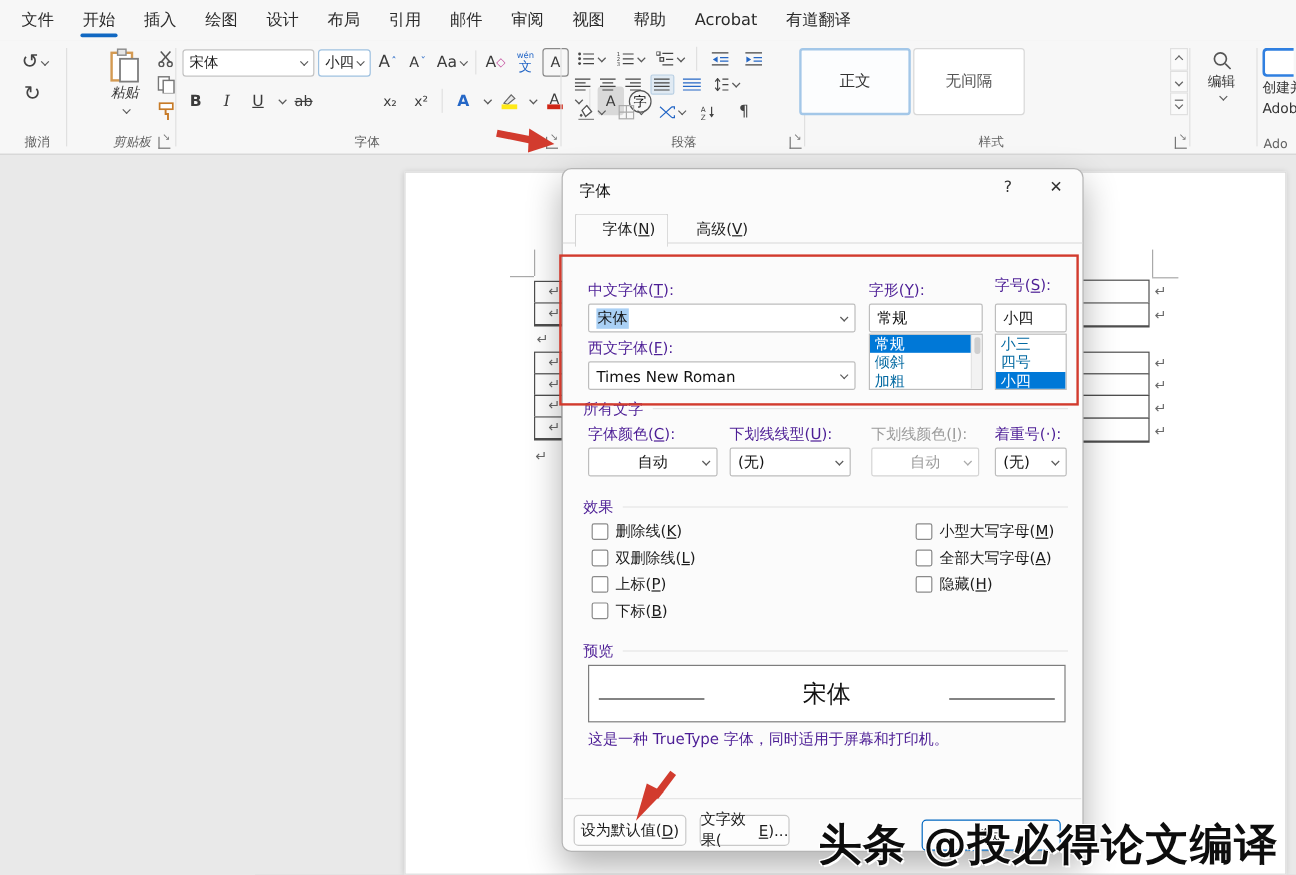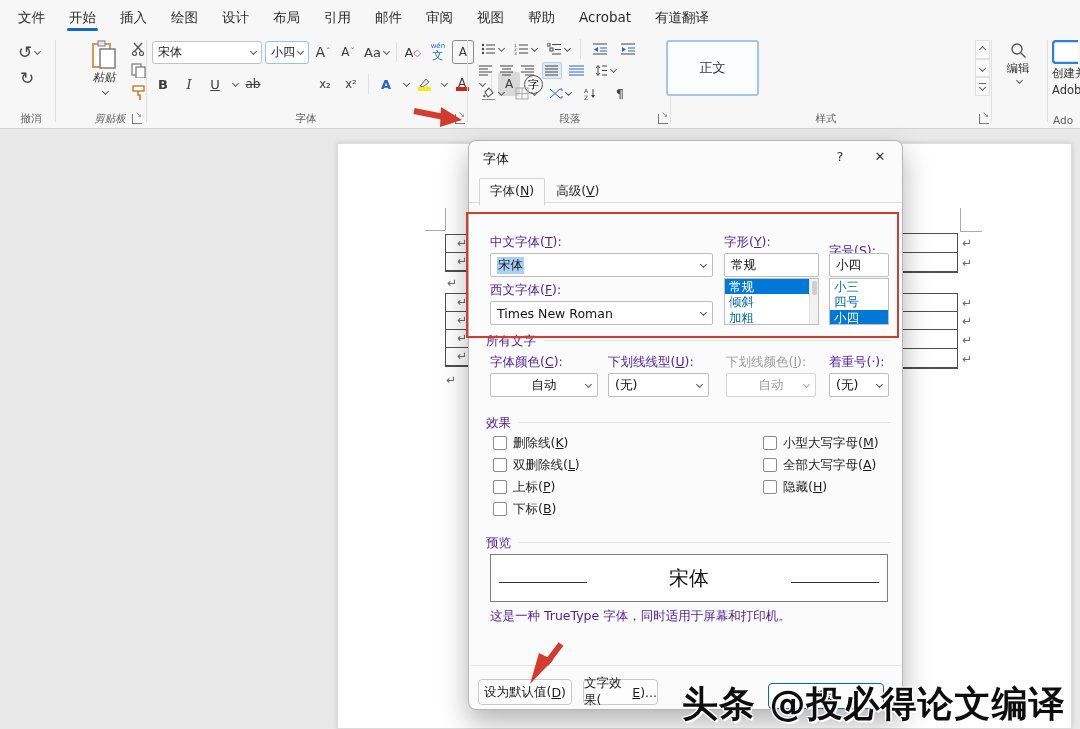--- a/index.html
+++ b/index.html
@@ -67,21 +67,21 @@
   .rm{font-size:12px;color:#6a6a6a;line-height:14px;z-index:2;}
   .rm-free{position:absolute;z-index:2;}
   .thick{border-bottom-width:2px;}
 
   
   .dialog{position:absolute;left:468px;top:140px;width:435px;height:570px;background:#fbfbfb;border:1px solid #b5b5b5;border-radius:8px;box-shadow:0 12px 28px rgba(0,0,0,.30);z-index:10;font-size:12.5px;color:#1b1b1b;}
   .dlg-title{position:absolute;left:14px;top:9px;font-size:13px;color:#111;}
   .dlg-help{position:absolute;left:362px;top:8px;width:18px;text-align:center;font-size:13px;color:#333;}
   .dlg-close{position:absolute;left:400px;top:6px;width:22px;height:20px;text-align:center;font-size:13px;color:#333;line-height:20px;}
   .dlg-tabs{position:absolute;left:10px;top:37px;display:flex;}
-  .dlg-tab{padding:4px 10px 5px 10px;font-size:12.5px;color:#222;border:1px solid transparent;}
+  .dlg-tab{padding:4px 10px 5px 22px;font-size:12.5px;color:#222;border:1px solid transparent;}
   .dlg-tab.active{background:#fbfbfb;border:1px solid #d4d4d4;border-bottom:1px solid #fbfbfb;border-radius:2px 2px 0 0;position:relative;z-index:2;}
   .tabline{position:absolute;left:0;right:0;top:61px;border-top:1px solid #dcdcdc;}
   .fld-label{position:absolute;font-size:12.5px;color:#4c1d95;white-space:nowrap;}
   .fld-label.dis{color:#9b9b9b;}
   .combo{position:absolute;height:24px;background:#fff;border:1px solid #bdbdbd;border-radius:2px;display:flex;align-items:center;padding:0 6px;font-size:12.5px;color:#111;}
   .combo .chev{position:absolute;right:6px;}
   .combo.dis{color:#9b9b9b;border-color:#d4d4d4;}
   .combo.dis .chev{border-color:#aaa;}
   .combo.center{justify-content:center;}
   .hl{background:#a9d0f5;padding:0 1px;}
@@ -366,20 +366,23 @@
       </div>
       <div class="glabel">段落</div>
       <span class="launcher"></span>
       <div class="gsep"></div>
     </div>
 
     <div class="rgroup" style="left:660px;width:332px;">
       <div class="style-card sel" style="left:6px;">
           <span style="font-size:13px;color:#333;">正文</span>
         </div>
+      <div class="style-card" style="left:101px;">
+          <span style="font-size:13px;color:#555;">无间隔</span>
+        </div>
       <div class="gal-col">
         <div class="gal-btn">
             <span class="chev2 up"></span>
           </div>
         <div class="gal-btn">
             <span class="chev2"></span>
           </div>
         <div class="gal-btn" style="flex-direction:column;">
             <span class="gal-line"></span>
             <span class="chev2"></span>
@@ -486,21 +489,21 @@
     <div class="combo" style="left:255px;top:112px;width:95px;">
         <span>常规</span>
       </div>
     <div class="lbox" style="left:255px;top:137px;width:95px;height:47px;">
       <div class="lopt sel" style="width:85px;">常规</div>
       <div class="lopt">倾斜</div>
       <div class="lopt">加粗</div>
       <div class="sbar"></div>
     </div>
 
-    <div class="fld-label" style="left:360px;top:102px;">字号(<u>S</u>):</div>
+    <div class="fld-label" style="left:360px;top:89px;">字号(<u>S</u>):</div>
     <div class="combo" style="left:360px;top:112px;width:60px;">
         <span>小四</span>
       </div>
     <div class="lbox" style="left:360px;top:137px;width:60px;height:47px;">
       <div class="lopt">小三</div>
       <div class="lopt">四号</div>
       <div class="lopt sel">小四</div>
     </div>
 
     <div class="fld-label" style="left:21px;top:141px;">西文字体(<u>F</u>):</div>

